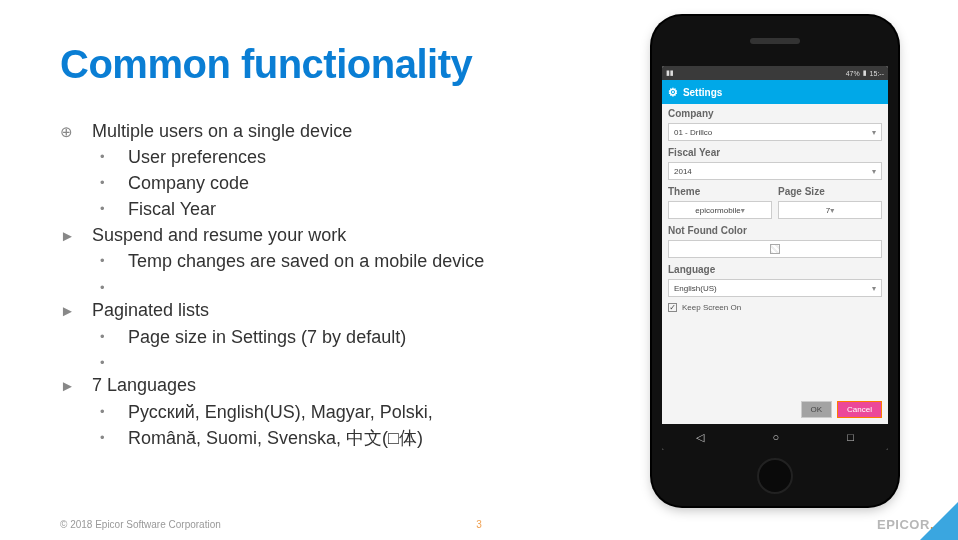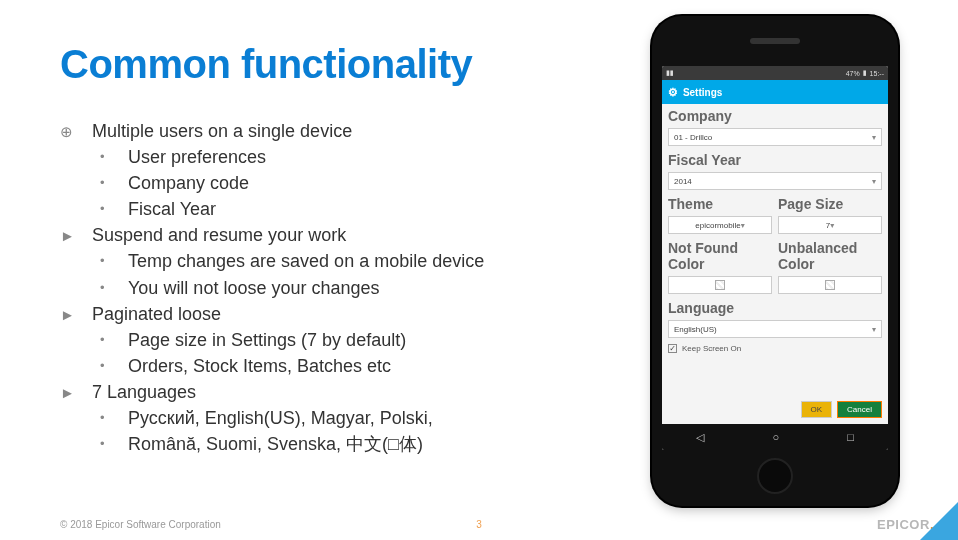--- a/index.html
+++ b/index.html
@@ -53,39 +53,39 @@
     padding: 0 4px; font-size: 7px;
   }
   .statusbar .sb-left, .statusbar .sb-right { display: flex; gap: 3px; align-items: center; }
   .app-header {
     height: 24px; background: #00a8e8; color: #fff;
     display: flex; align-items: center; padding: 0 6px; gap: 5px;
     font-size: 10px; font-weight: 600;
   }
   .app-header .gear { font-size: 11px; }
   .section-label {
-    padding: 4px 6px 2px; font-size: 14px; color: #666; font-weight: 600;
+    padding: 4px 6px 2px; font-size: 10px; color: #666; font-weight: 600;
   }
   .field {
     margin: 2px 6px; background: #fff; border: 1px solid #ccc;
     display: flex; align-items: center; justify-content: space-between;
     padding: 3px 5px; height: 18px; font-size: 8px; color: #444;
   }
   .field .caret { color: #888; font-size: 8px; }
   .row2 { display: flex; gap: 6px; margin: 0 6px; }
   .row2 .col { flex: 1; }
   .row2 .col .section-label { padding-left: 0; padding-right: 0; }
   .row2 .field { margin: 2px 0; justify-content: center; }
   .colorbox { margin: 2px 0; background: #fff; border: 1px solid #ccc; height: 18px; display: flex; align-items: center; justify-content: center; }
   .swatch { width: 10px; height: 10px; border: 1px solid #aaa; background: repeating-linear-gradient(45deg,#eee,#eee 2px,#fff 2px,#fff 4px); }
   .checkbox-row { margin: 6px 6px; display: flex; align-items: center; gap: 5px; font-size: 8px; color: #555; }
   .checkbox-row .cb { width: 9px; height: 9px; border: 1px solid #888; display: inline-flex; align-items: center; justify-content: center; font-size: 8px; color: #444; }
   .btnrow { position: absolute; bottom: 32px; right: 6px; display: flex; gap: 5px; }
-  .btn { border: 1px solid #ccc; background: #eab308; padding: 3px 9px; font-size: 8px; color: #444; }
-  .btn.primary { background: #15803d; border-color: #ff7a00; color: #fff; }
+  .btn { border: 1px solid #ccc; background: #a3a3a3; padding: 3px 9px; font-size: 8px; color: #444; }
+  .btn.primary { background: #ec4899; border-color: #ff7a00; color: #fff; }
   .navbar { position: absolute; bottom: 0; left: 0; right: 0; height: 26px; background: #111; display: flex; align-items: center; justify-content: space-around; color: #ccc; font-size: 11px; }
 
   .phone .home-area {
     position: absolute; bottom: 10px; left: 0; right: 0; height: 40px;
     display: flex; align-items: center; justify-content: center;
   }
   .phone .home-btn {
     width: 36px; height: 36px; border-radius: 50%; border: 2px solid #222; background: #0a0a0a;
   }
 
@@ -128,34 +128,32 @@
     <div class="item">
       <span class="bullet main">►</span>
       <span class="text">Suspend and resume your work</span>
     </div>
     <div class="sub">
         <span class="dot">•</span>
         <span class="text">Temp changes are saved on a mobile device</span>
       </div>
     <div class="sub">
         <span class="dot">•</span>
-        <span class="text">You will not loose your changes</span>
       </div>
 
     <div class="item">
       <span class="bullet main">►</span>
-      <span class="text">Paginated loose</span>
+      <span class="text">Paginated lists</span>
     </div>
     <div class="sub">
         <span class="dot">•</span>
         <span class="text">Page size in Settings (7 by default)</span>
       </div>
     <div class="sub">
         <span class="dot">•</span>
-        <span class="text">Orders, Stock Items, Batches etc</span>
       </div>
 
     <div class="item">
       <span class="bullet main">►</span>
       <span class="text">7 Languages</span>
     </div>
     <div class="sub">
         <span class="dot">•</span>
         <span class="text">Русский, English(US), Magyar, Polski,</span>
       </div>
@@ -212,26 +210,20 @@
         </div>
       </div>
 
       <div class="row2">
         <div class="col">
           <div class="section-label">Not Found Color</div>
           <div class="colorbox">
               <span class="swatch"></span>
             </div>
         </div>
-        <div class="col">
-          <div class="section-label">Unbalanced Color</div>
-          <div class="colorbox">
-              <span class="swatch"></span>
-            </div>
-        </div>
       </div>
 
       <div class="section-label">Language</div>
       <div class="field">
         <span>English(US)</span>
         <span class="caret">▾</span>
       </div>
 
       <div class="checkbox-row">
         <span class="cb">✓</span>

